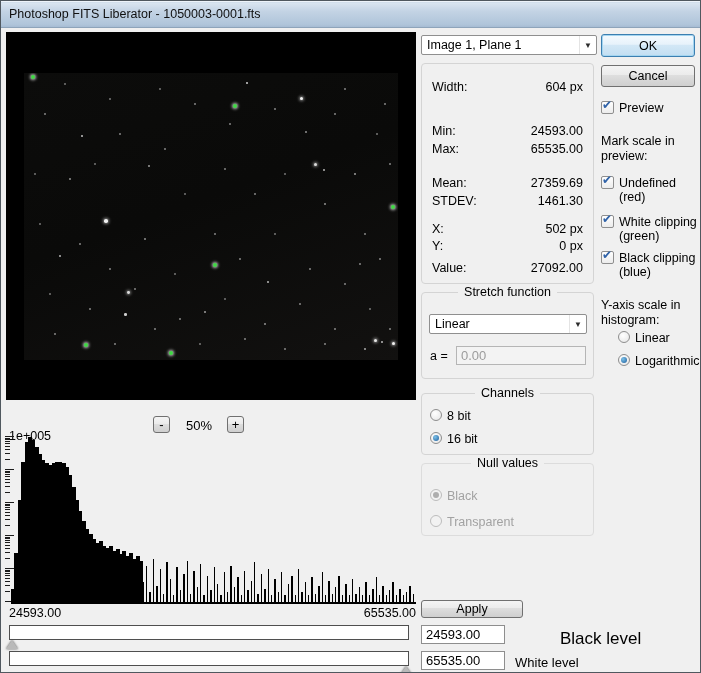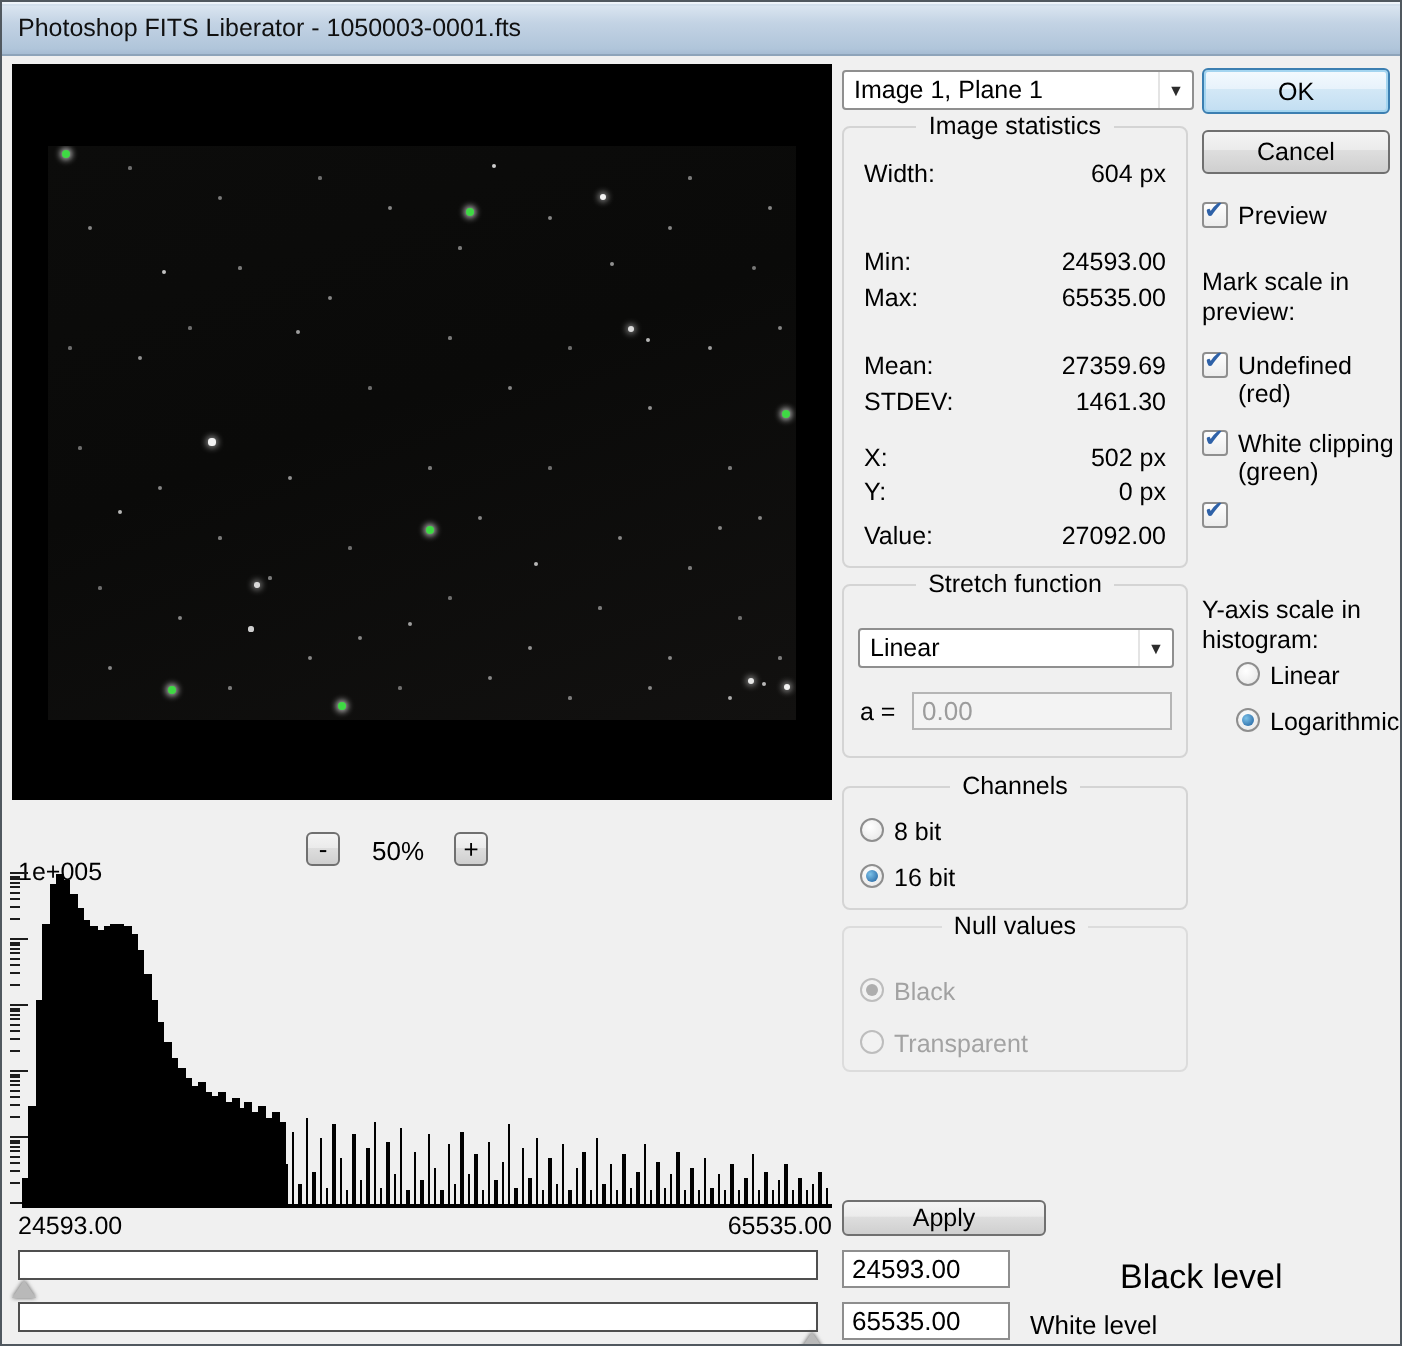--- a/index.html
+++ b/index.html
@@ -173,21 +173,20 @@
     </div>
 
   <div class="check" style="left:600px;top:100px;width:94px;">
     <span class="cbox">
         <i>✔</i>
       </span>
     <span class="lbl">Preview</span>
   </div>
 
   <div class="group" style="left:420px;top:62px;width:173px;height:221px;">
-    <div class="legend"><b>Image statistics</b></div>
     <div class="stat-row" style="top:16px;">
         <span class="sl">Width:</span>
         <span class="sv">604 px</span>
       </div>
     <div class="stat-row" style="top:60px;">
         <span class="sl">Min:</span>
         <span class="sv">24593.00</span>
       </div>
     <div class="stat-row" style="top:78px;">
         <span class="sl">Max:</span>
@@ -225,20 +224,21 @@
   <div class="check" style="left:600px;top:214px;width:96px;">
     <span class="cbox">
         <i>✔</i>
       </span>
     <span class="lbl" style="width:84px;">White clipping (green)</span>
   </div>
   <div class="check" style="left:600px;top:250px;width:96px;">
     <span class="cbox">
         <i>✔</i>
       </span>
+    <span class="lbl" style="width:84px;">Black clipping (blue)</span>
   </div>
 
   <div class="group" style="left:420px;top:291px;width:173px;height:87px;">
     <div class="legend"><b>Stretch function</b></div>
   </div>
   <div class="combo" style="left:428px;top:313px;width:158px;">
     <span class="ctext">Linear</span>
     <span class="carrow">▼</span>
   </div>
   <div class="static" style="left:429px;top:348px;">a =</div>

